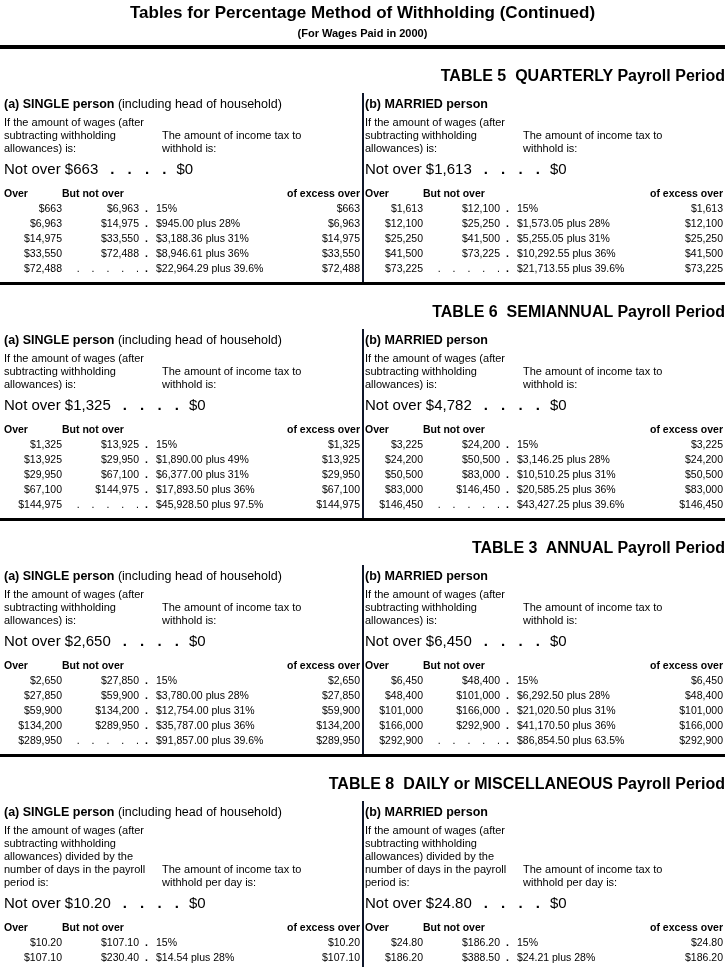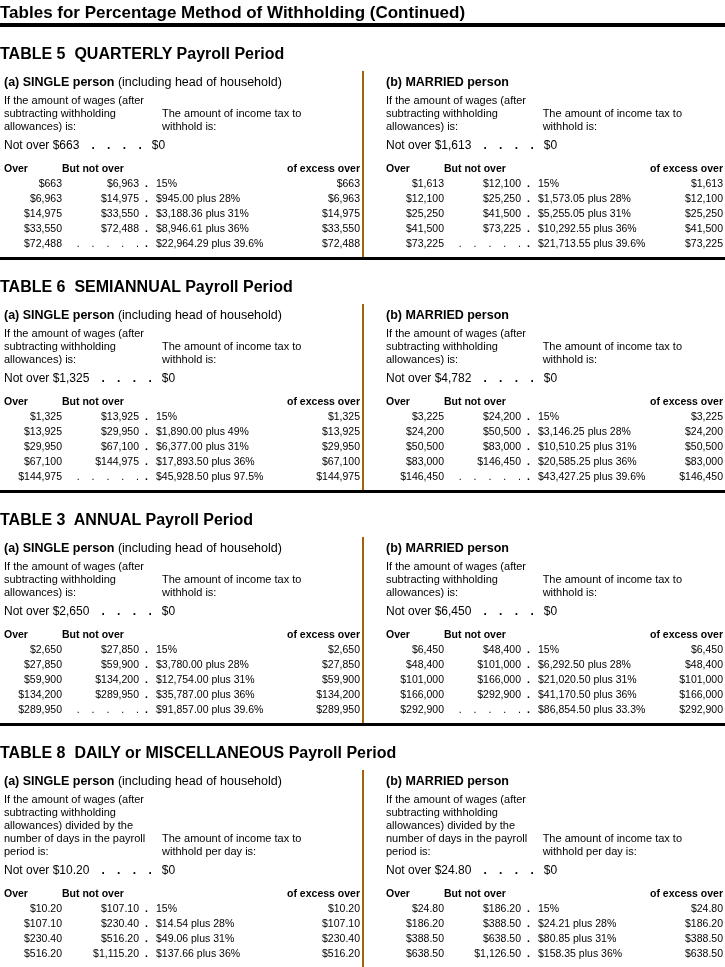--- a/index.html
+++ b/index.html
@@ -1,47 +1,48 @@
 <!DOCTYPE html>
 <html><head>
 <meta charset="utf-8">
 <style>
   html,body{margin:0;padding:0;background:#fff;color:#000;}
   body{width:725px;font-family:"Liberation Sans",sans-serif;-webkit-font-smoothing:none;}
-  .page-title{font-size:17px;font-weight:bold;margin:3px 0 0;white-space:pre;}
+  .page-title{font-size:17px;font-weight:bold;text-align:center;margin:3px 0 0;white-space:pre;}
   .page-subtitle{font-size:11px;font-weight:bold;text-align:center;margin:4px 0 6px;}
   .top-rule{border:none;border-top:4px solid #000;margin:0 0 2px;}
-  .ttitle{font-size:16px;font-weight:bold;text-align:left;margin:18px 0 8px;white-space:pre;}
+  .ttitle{font-size:16px;font-weight:bold;text-align:right;margin:18px 0 8px;white-space:pre;}
   .panels{display:grid;grid-template-columns:362px 363px;border-bottom:3px solid #000;}
   .panel{padding:2px 2px 6px 4px;box-sizing:border-box;}
-  .panel.right{border-left:2px solid #a16207;padding-left:22px;}
+  .panel.right{border-left:2px solid #0f172a;padding-left:1px;}
   .pheading{font-size:12.5px;margin:2px 0 5px;}
   .pheading .bold{font-weight:bold;}
   .desc{display:flex;align-items:flex-end;font-size:11px;line-height:13px;margin-bottom:5px;}
   .wages-label{width:152px;}
   .tax-label{width:182px;margin-left:6px;}
-  .notover{font-size:12px;margin:2px 0 8px;display:flex;align-items:baseline;}
+  .notover{font-size:15px;margin:2px 0 8px;display:flex;align-items:baseline;}
   .leader{white-space:pre;word-spacing:9px;margin:0 10px 0 12px;font-weight:bold;}
   .brow{display:grid;grid-template-columns:58px 77px 15px 1fr 75px;font-size:10.5px;line-height:15px;}
   .brow .c1{text-align:right;}
   .brow .c2{text-align:right;white-space:pre;word-spacing:9px;}
   .brow .c3{text-align:center;font-weight:bold;}
   .brow .c4{text-align:left;padding-left:2px;white-space:nowrap;}
   .brow .c5{text-align:right;}
   .bhead{font-weight:bold;line-height:16px;margin-top:2px;}
   .bhead .c1h{grid-column:1;text-align:left;}
   .bhead .c2h{grid-column:2 / 4;text-align:left;}
   .bhead .c5h{grid-column:4 / 6;text-align:right;}
   .bold{font-weight:bold;}
 </style>
 </head>
 <body>
 
 <header>
   <h1 class="page-title">Tables for Percentage Method of Withholding (Continued)</h1>
+  <div class="page-subtitle">(For Wages Paid in 2000)</div>
   <hr class="top-rule">
 </header>
 
 <main id="tables-root">
   <section class="wtable">
     <h2 class="ttitle">TABLE 5  QUARTERLY Payroll Period</h2>
     <div class="panels">
   <div class="panel">
     <div class="pheading">
       <span class="bold">(a) SINGLE person</span><span> (including head of household)</span>
@@ -370,21 +371,21 @@
       <span class="c1">$166,000</span>
       <span class="c2">$292,900</span>
       <span class="c3">.</span>
       <span class="c4">$41,170.50 plus 36%</span>
       <span class="c5">$166,000</span>
     </div>
     <div class="brow">
       <span class="c1">$292,900</span>
       <span class="c2">. . . . .</span>
       <span class="c3">.</span>
-      <span class="c4">$86,854.50 plus 33.3%</span>
+      <span class="c4">$86,854.50 plus 63.5%</span>
       <span class="c5">$292,900</span>
     </div>
   </div>
 </div>
   </section>
 
   <section class="wtable">
     <h2 class="ttitle">TABLE 8  DAILY or MISCELLANEOUS Payroll Period</h2>
     <div class="panels">
   <div class="panel">

